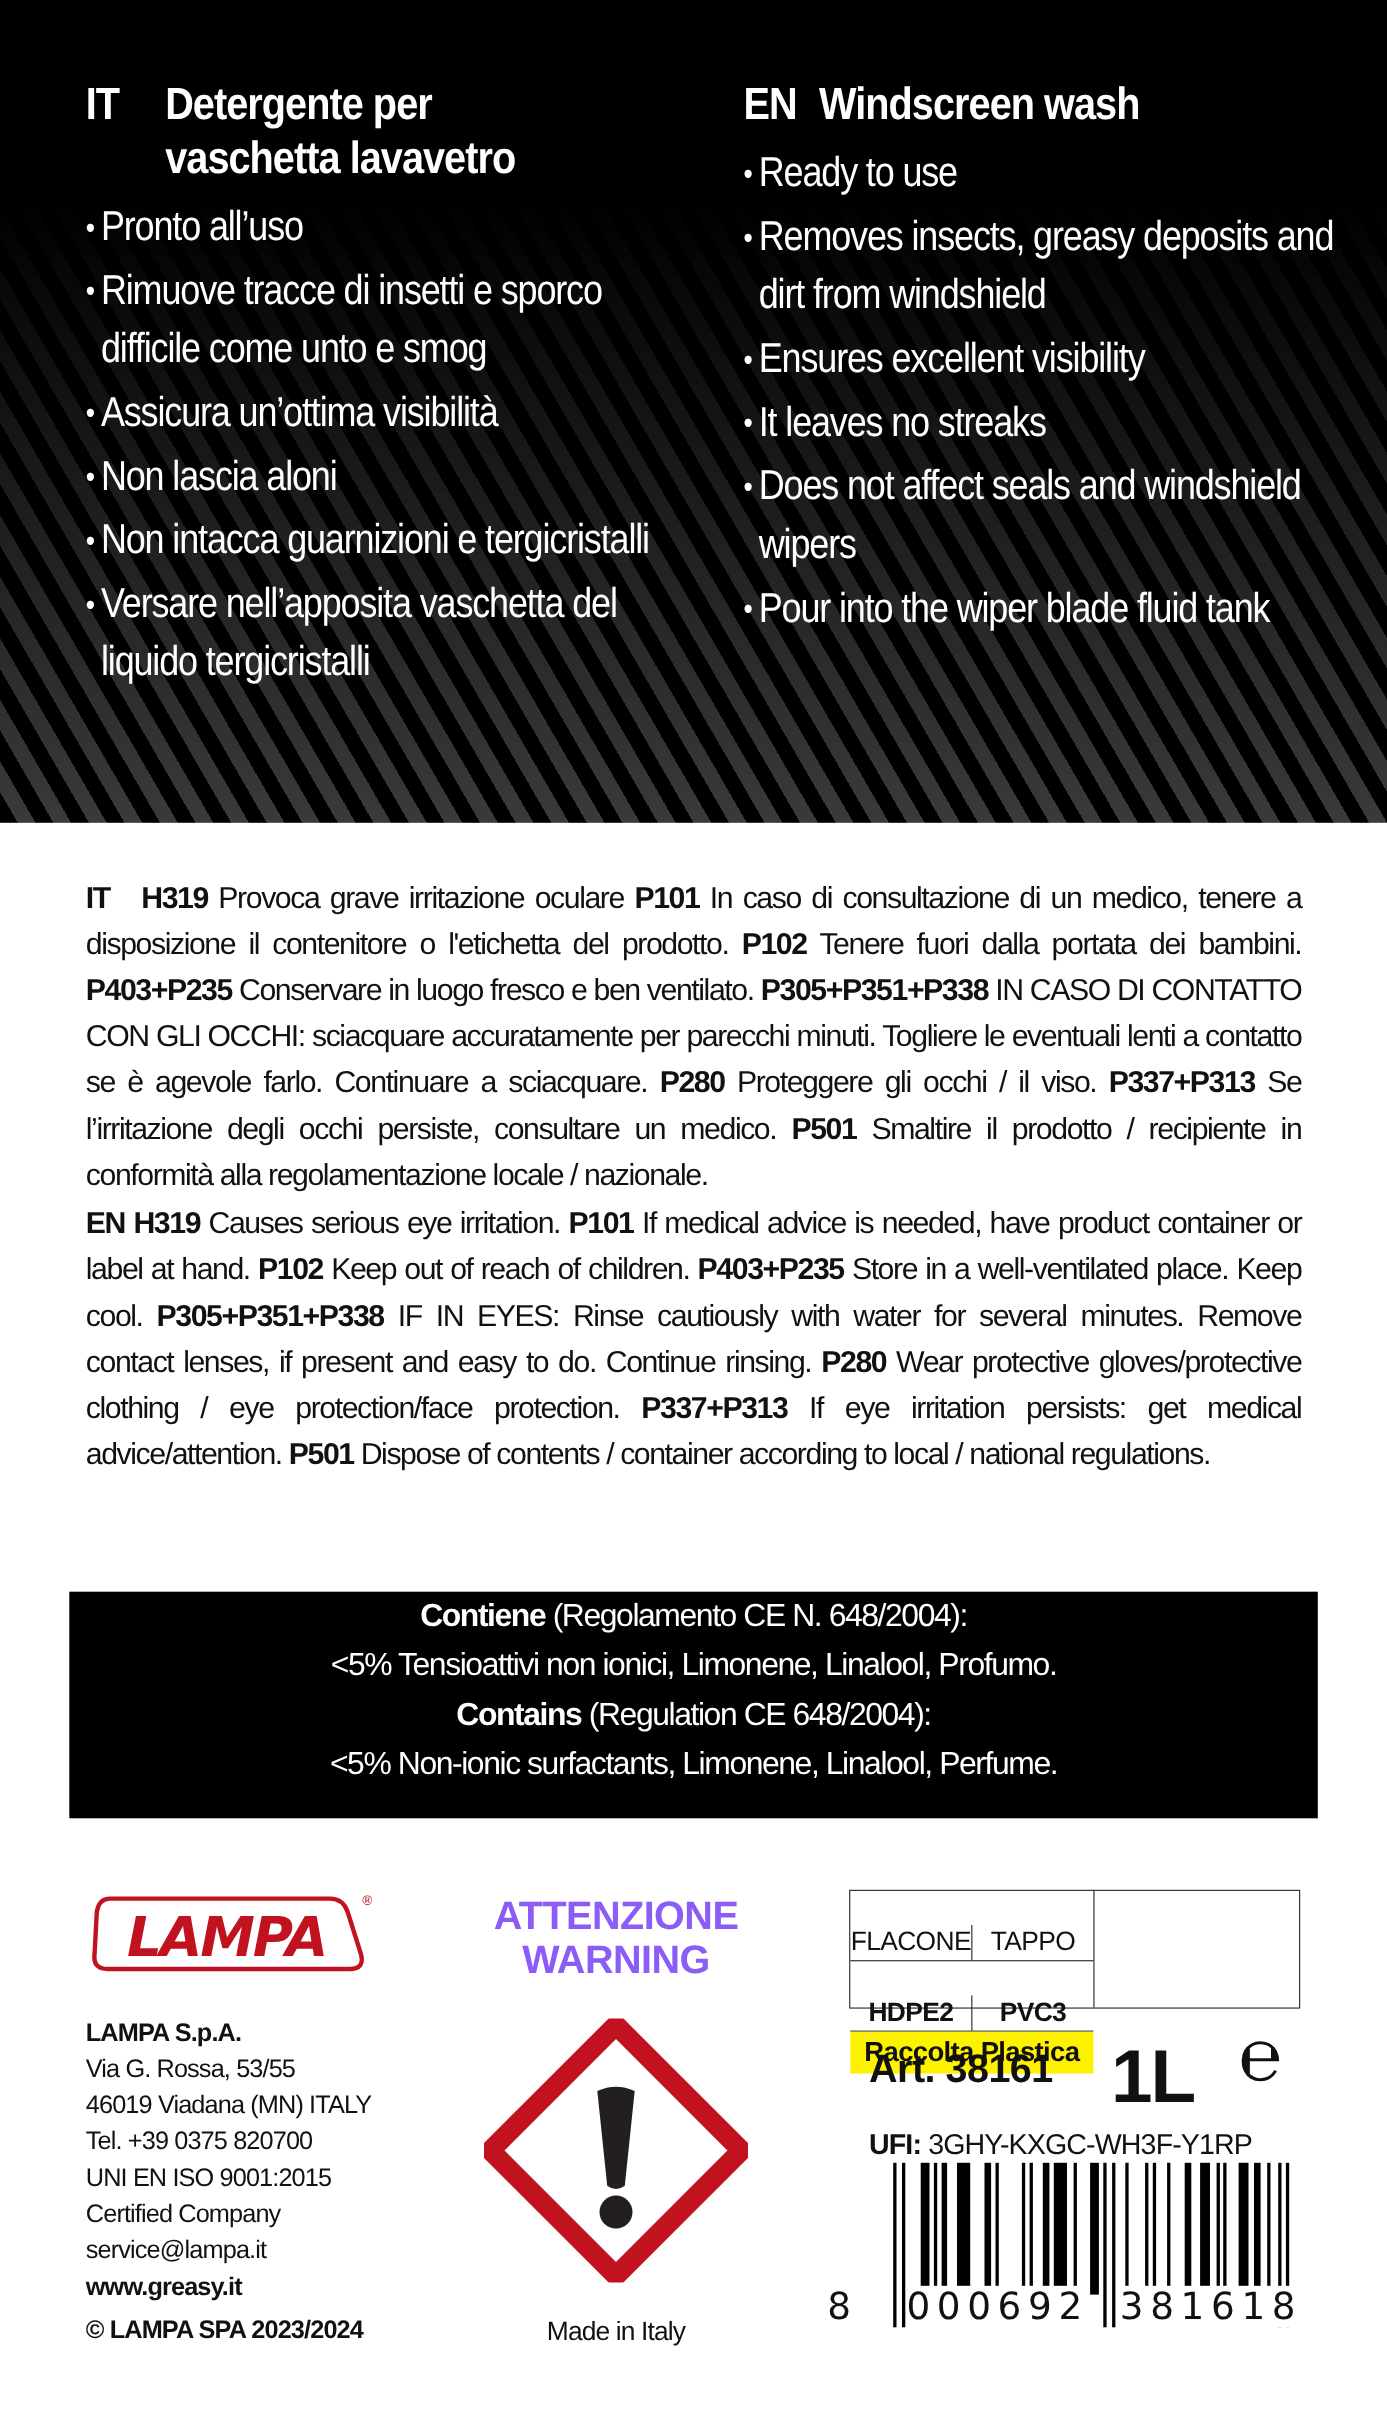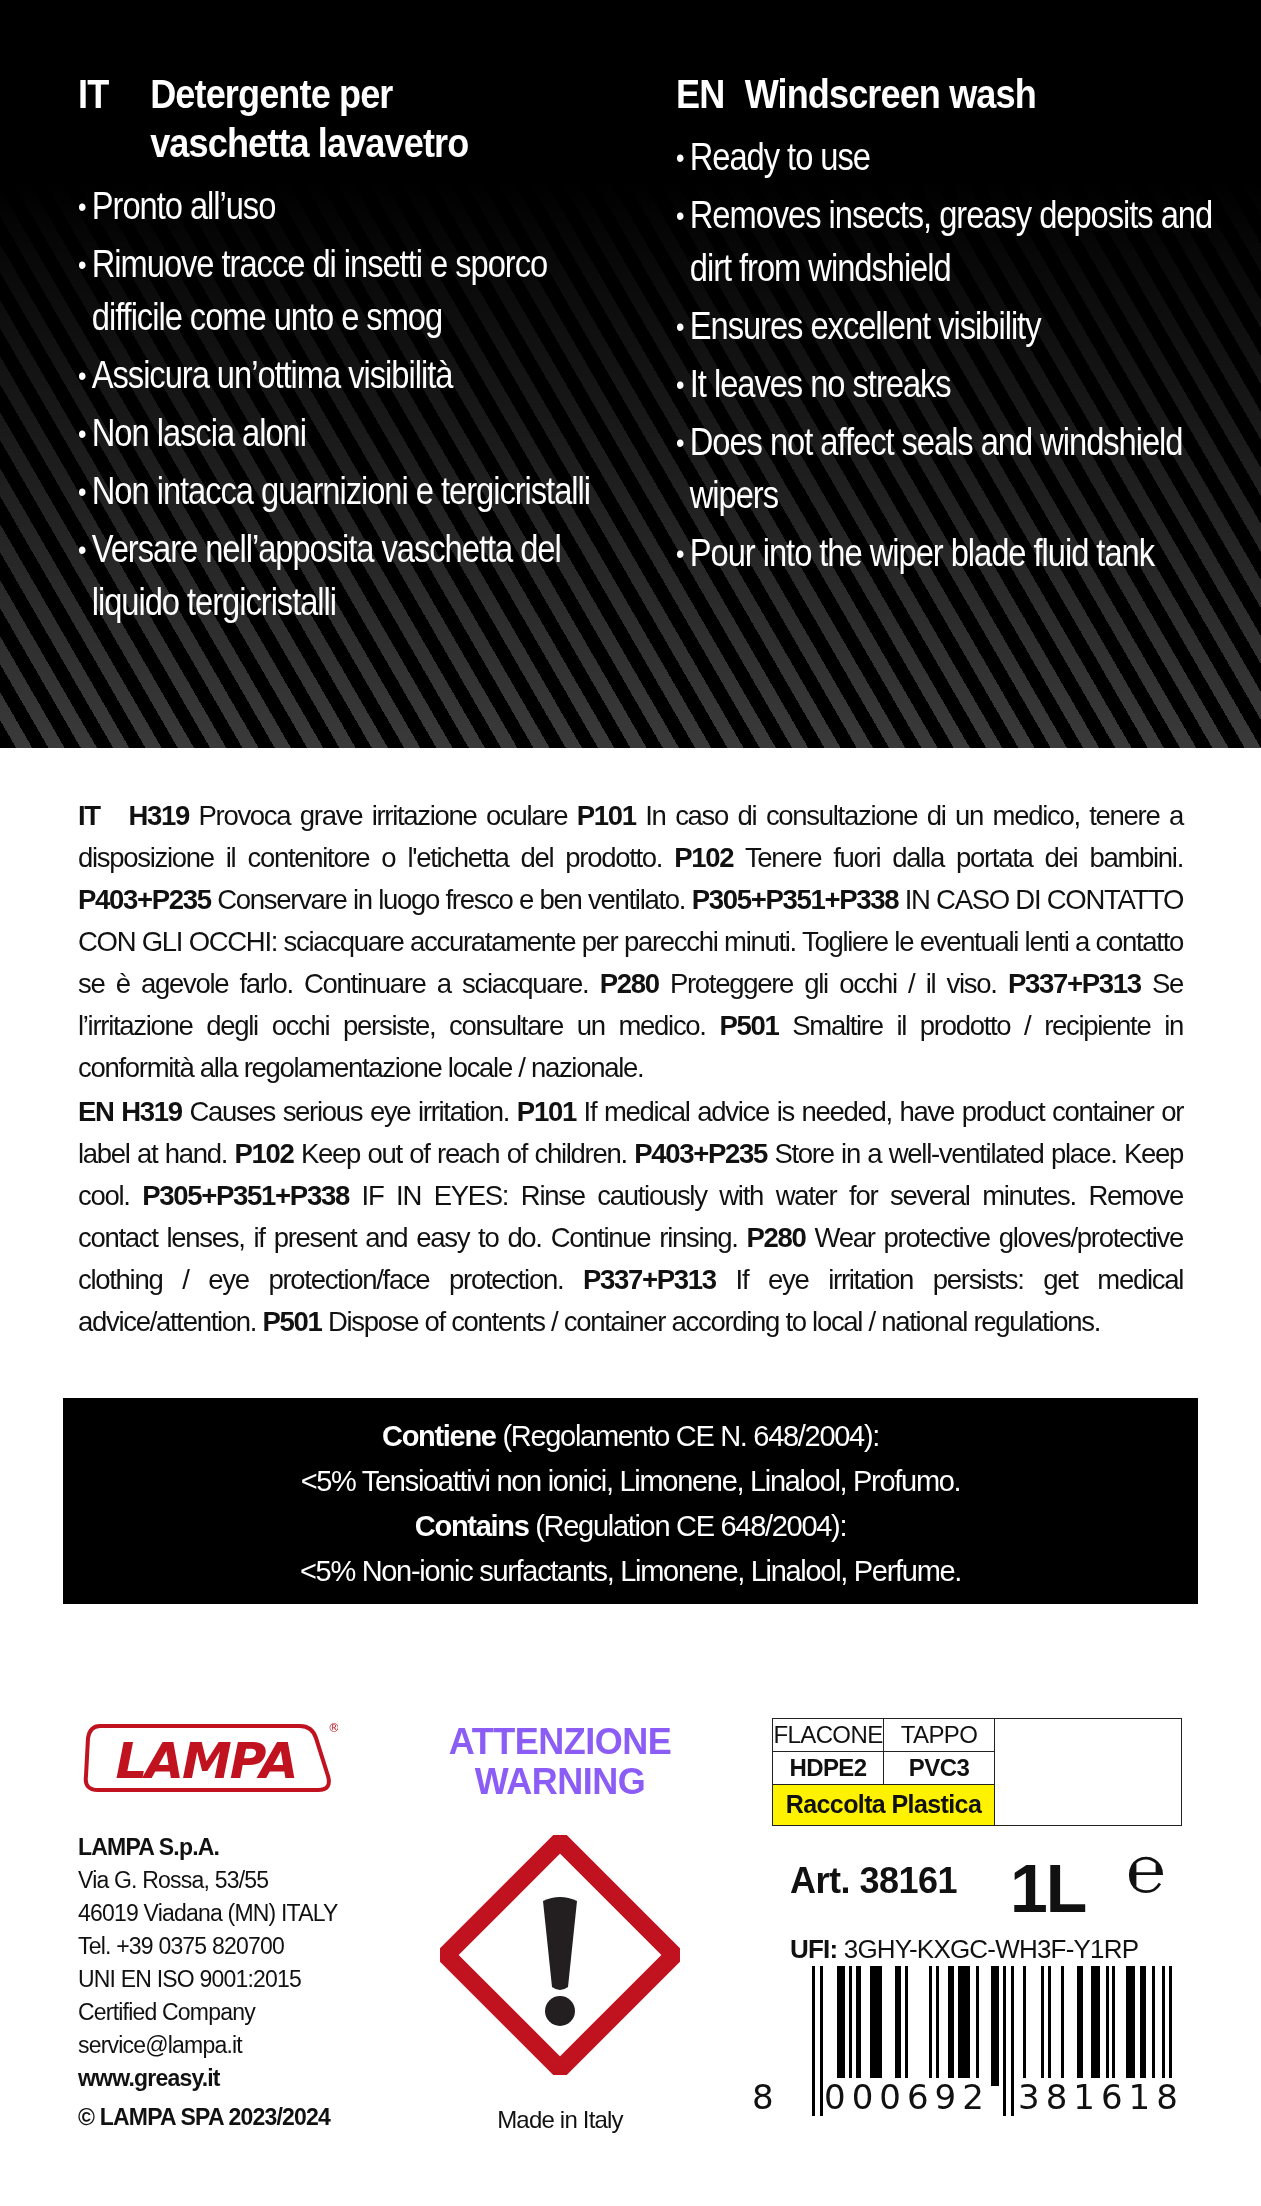--- a/index.html
+++ b/index.html
@@ -31,23 +31,23 @@
   
   .statements {
     position: absolute; left: 78px; top: 795px; width: 1105px;
     font-size: 27.5px; line-height: 42px; text-align: justify; color: #111;
   }
   .statements p { margin-bottom: 2px; letter-spacing: -1.3px; }
   .statements b { font-weight: bold; }
 
   
   .ingredients {
-    position: absolute; left: 63px; top: 1398px; width: 1135px; height: 206px;
+    position: absolute; left: 63px; top: 1447px; width: 1135px; height: 206px;
     background: #000; color: #fff; text-align: center;
-    padding-top: 16px; font-size: 29px; line-height: 45px; letter-spacing: -1.3px;
+    font-size: 29px; line-height: 45px; letter-spacing: -1.3px;
   }
   .ingredients b { font-weight: bold; }
 
   
   .logo { position: absolute; left: 78px; top: 1718px; width: 260px; height: 80px; }
   .company { position: absolute; left: 78px; top: 1818px; font-size: 23px; line-height: 33px; letter-spacing: -0.8px; margin-top: 13px; }
   .company .name, .company .web { font-weight: bold; }
   .copyright { position: absolute; left: 78px; top: 2104px; font-size: 23px; font-weight: bold; letter-spacing: -0.8px; }
 
   
@@ -57,21 +57,21 @@
   }
   .pictogram { position: absolute; left: 440px; top: 1835px; width: 240px; height: 240px; }
   .made-in { position: absolute; left: 420px; top: 2106px; width: 280px; text-align: center; font-size: 24px; letter-spacing: -0.8px; }
 
   
   .recycle {
     position: absolute; left: 772px; top: 1718px; width: 410px; height: 108px;
     border: 1.5px solid #222; display: flex;
   }
   .recycle .left { width: 222px; border-right: 1.5px solid #222; display: flex; flex-direction: column; }
-  .recycle .row { display: flex; height: 33px; border-bottom: 1.5px solid #222; }
+  .recycle .row { display: flex; height: 33px; border-bottom: 1.5px solid #222; margin-top: 31px; }
   .recycle .cell { flex: 1; text-align: center; font-weight: bold; font-size: 24px; line-height: 32px; letter-spacing: -0.6px; }
   .recycle .cell.flacone { border-right: 1.5px solid #222; font-weight: normal; }
   .recycle .cell.tappo { font-weight: normal; }
   .recycle .cell.hdpe { border-right: 1.5px solid #222; }
   .recycle .band { flex: 1; background: #fff200; font-weight: bold; font-size: 25px; line-height: 38px; text-align: center; letter-spacing: -0.6px; }
   .recycle .right { flex: 1; text-align: center; font-size: 16px; font-weight: bold; line-height: 18px; padding-top: 6px; letter-spacing: -0.4px; }
   .recycle .right .gap { height: 4px; }
 
   
   .art { position: absolute; left: 790px; top: 1860px; font-size: 36px; font-weight: bold; letter-spacing: -0.5px; }

